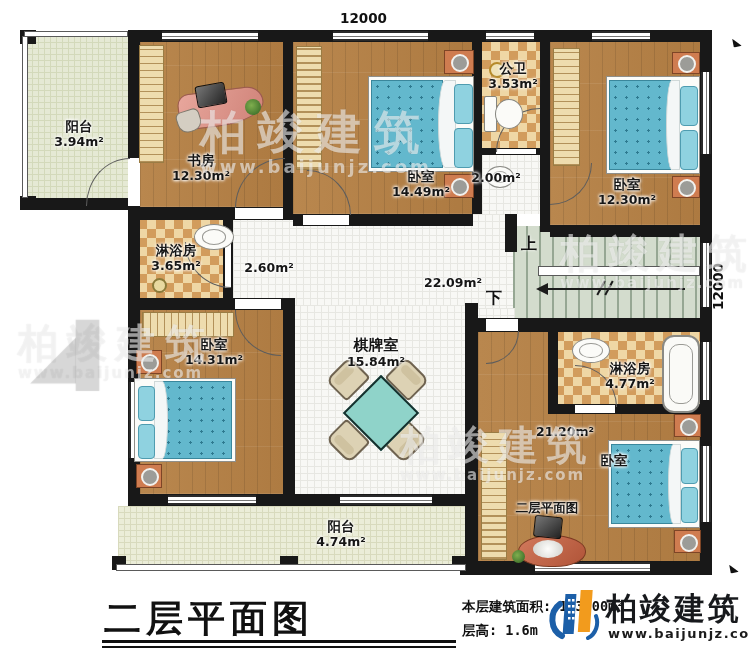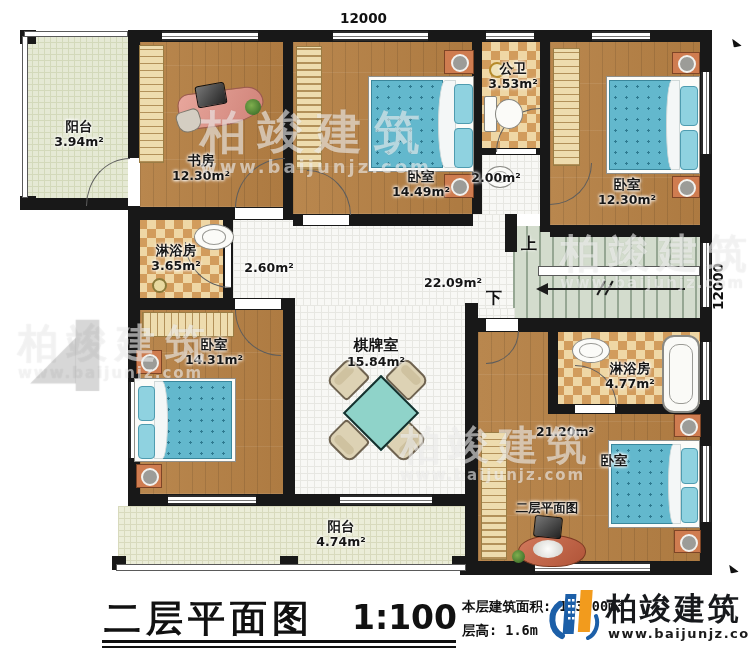--- a/index.html
+++ b/index.html
@@ -325,21 +325,20 @@
     <div class="big">柏竣建筑</div>
     <div class="small">www.baijunjz.com</div>
   </div>
   <div class="wm wm2" style="left:400px;top:424px;">
     <div class="big">柏竣建筑</div>
     <div class="small">www.baijunjz.com</div>
   </div>
   <div class="wm wm-gray" style="left:30px;top:320px;font-size:60px;">◢▌</div>
 
   <div class="tb-title" style="left:104px;top:594px;">二层平面图</div>
-  <div class="tb-scale" style="left:352px;top:598px;">1:100</div>
   <div class="tb-line" style="left:102px;top:640px;width:354px;height:3px;"></div>
   <div class="tb-line" style="left:102px;top:646px;width:354px;height:1.5px;"></div>
   <div class="tb-info" style="left:462px;top:598px;">本层建筑面积: 163.00m²</div>
   <div class="tb-info" style="left:462px;top:622px;">层高: 1.6m</div>
 
   <div class="abs" style="left:548px;top:586px;width:52px;height:56px;">
     <svg width="52" height="56" viewBox="0 0 52 56">
       <path d="M14 50 C2 44 1 26 12 18" fill="none" stroke="#1c5fa8" stroke-width="6" stroke-linecap="round"></path>
       <path d="M40 52 C48 48 51 38 48 30" fill="none" stroke="#1c5fa8" stroke-width="4" stroke-linecap="round"></path>
       <rect x="18" y="8" width="11" height="40" fill="#1c5fa8" transform="skewX(-4)"></rect>

